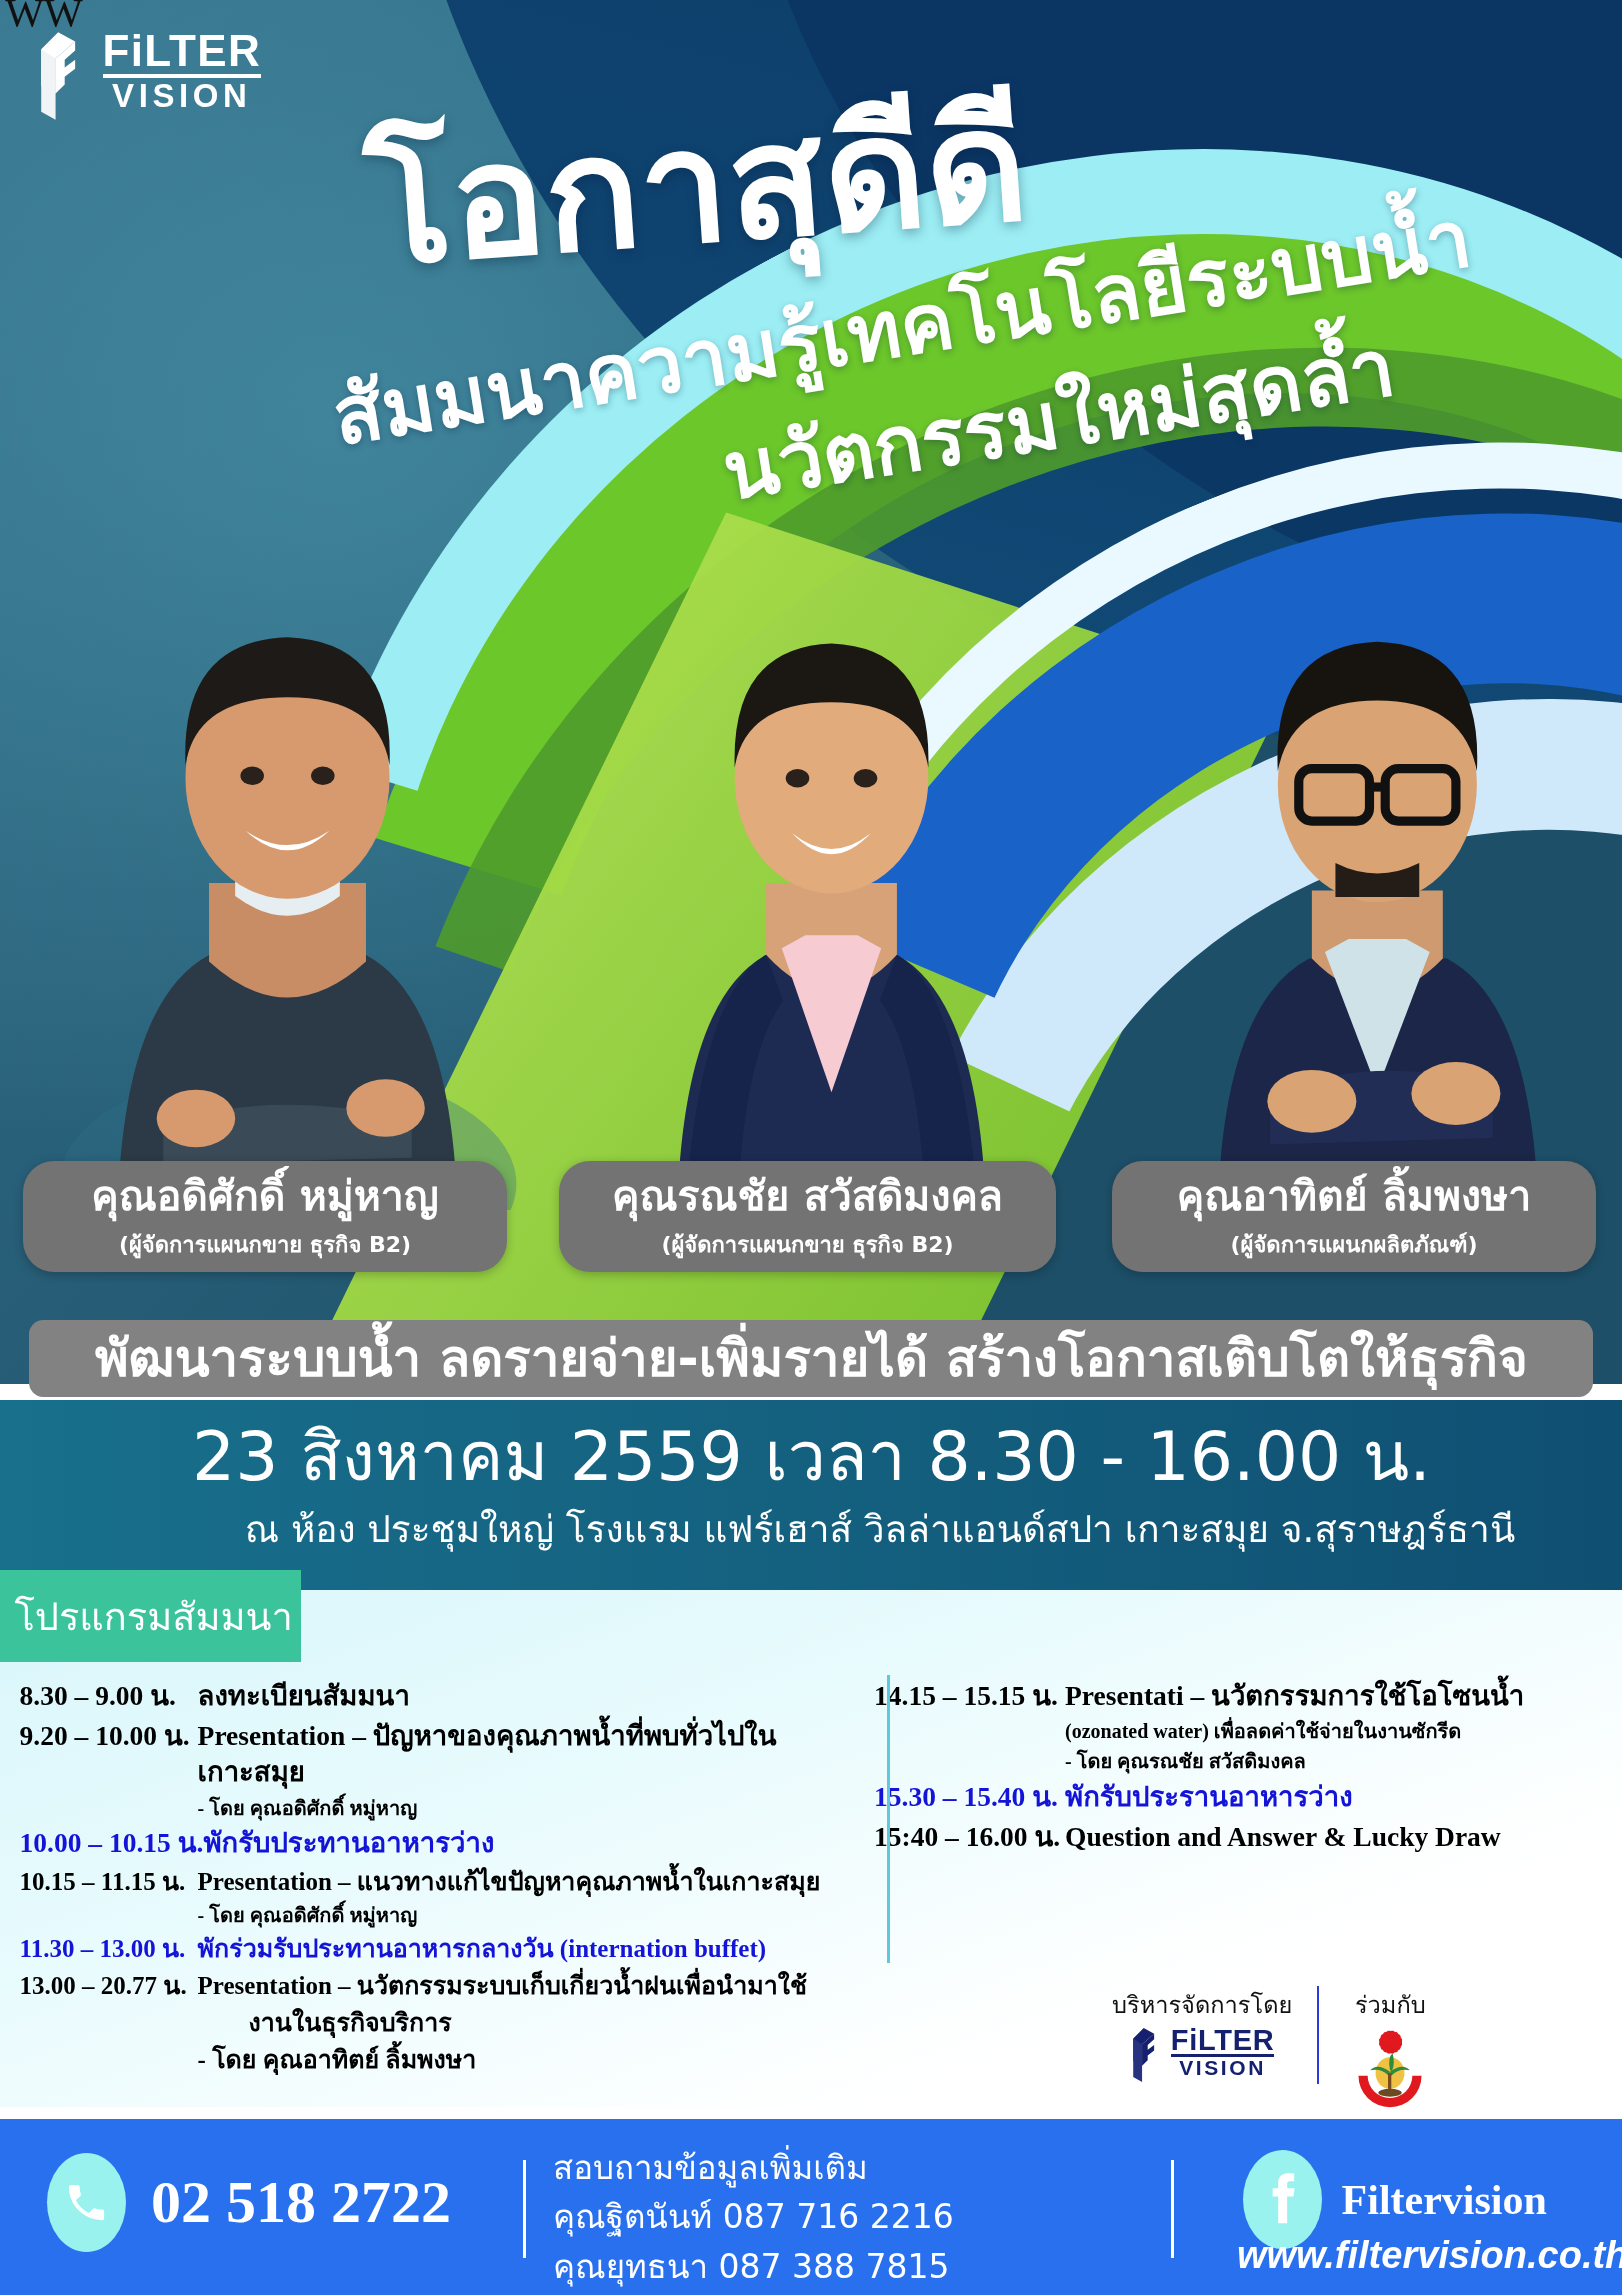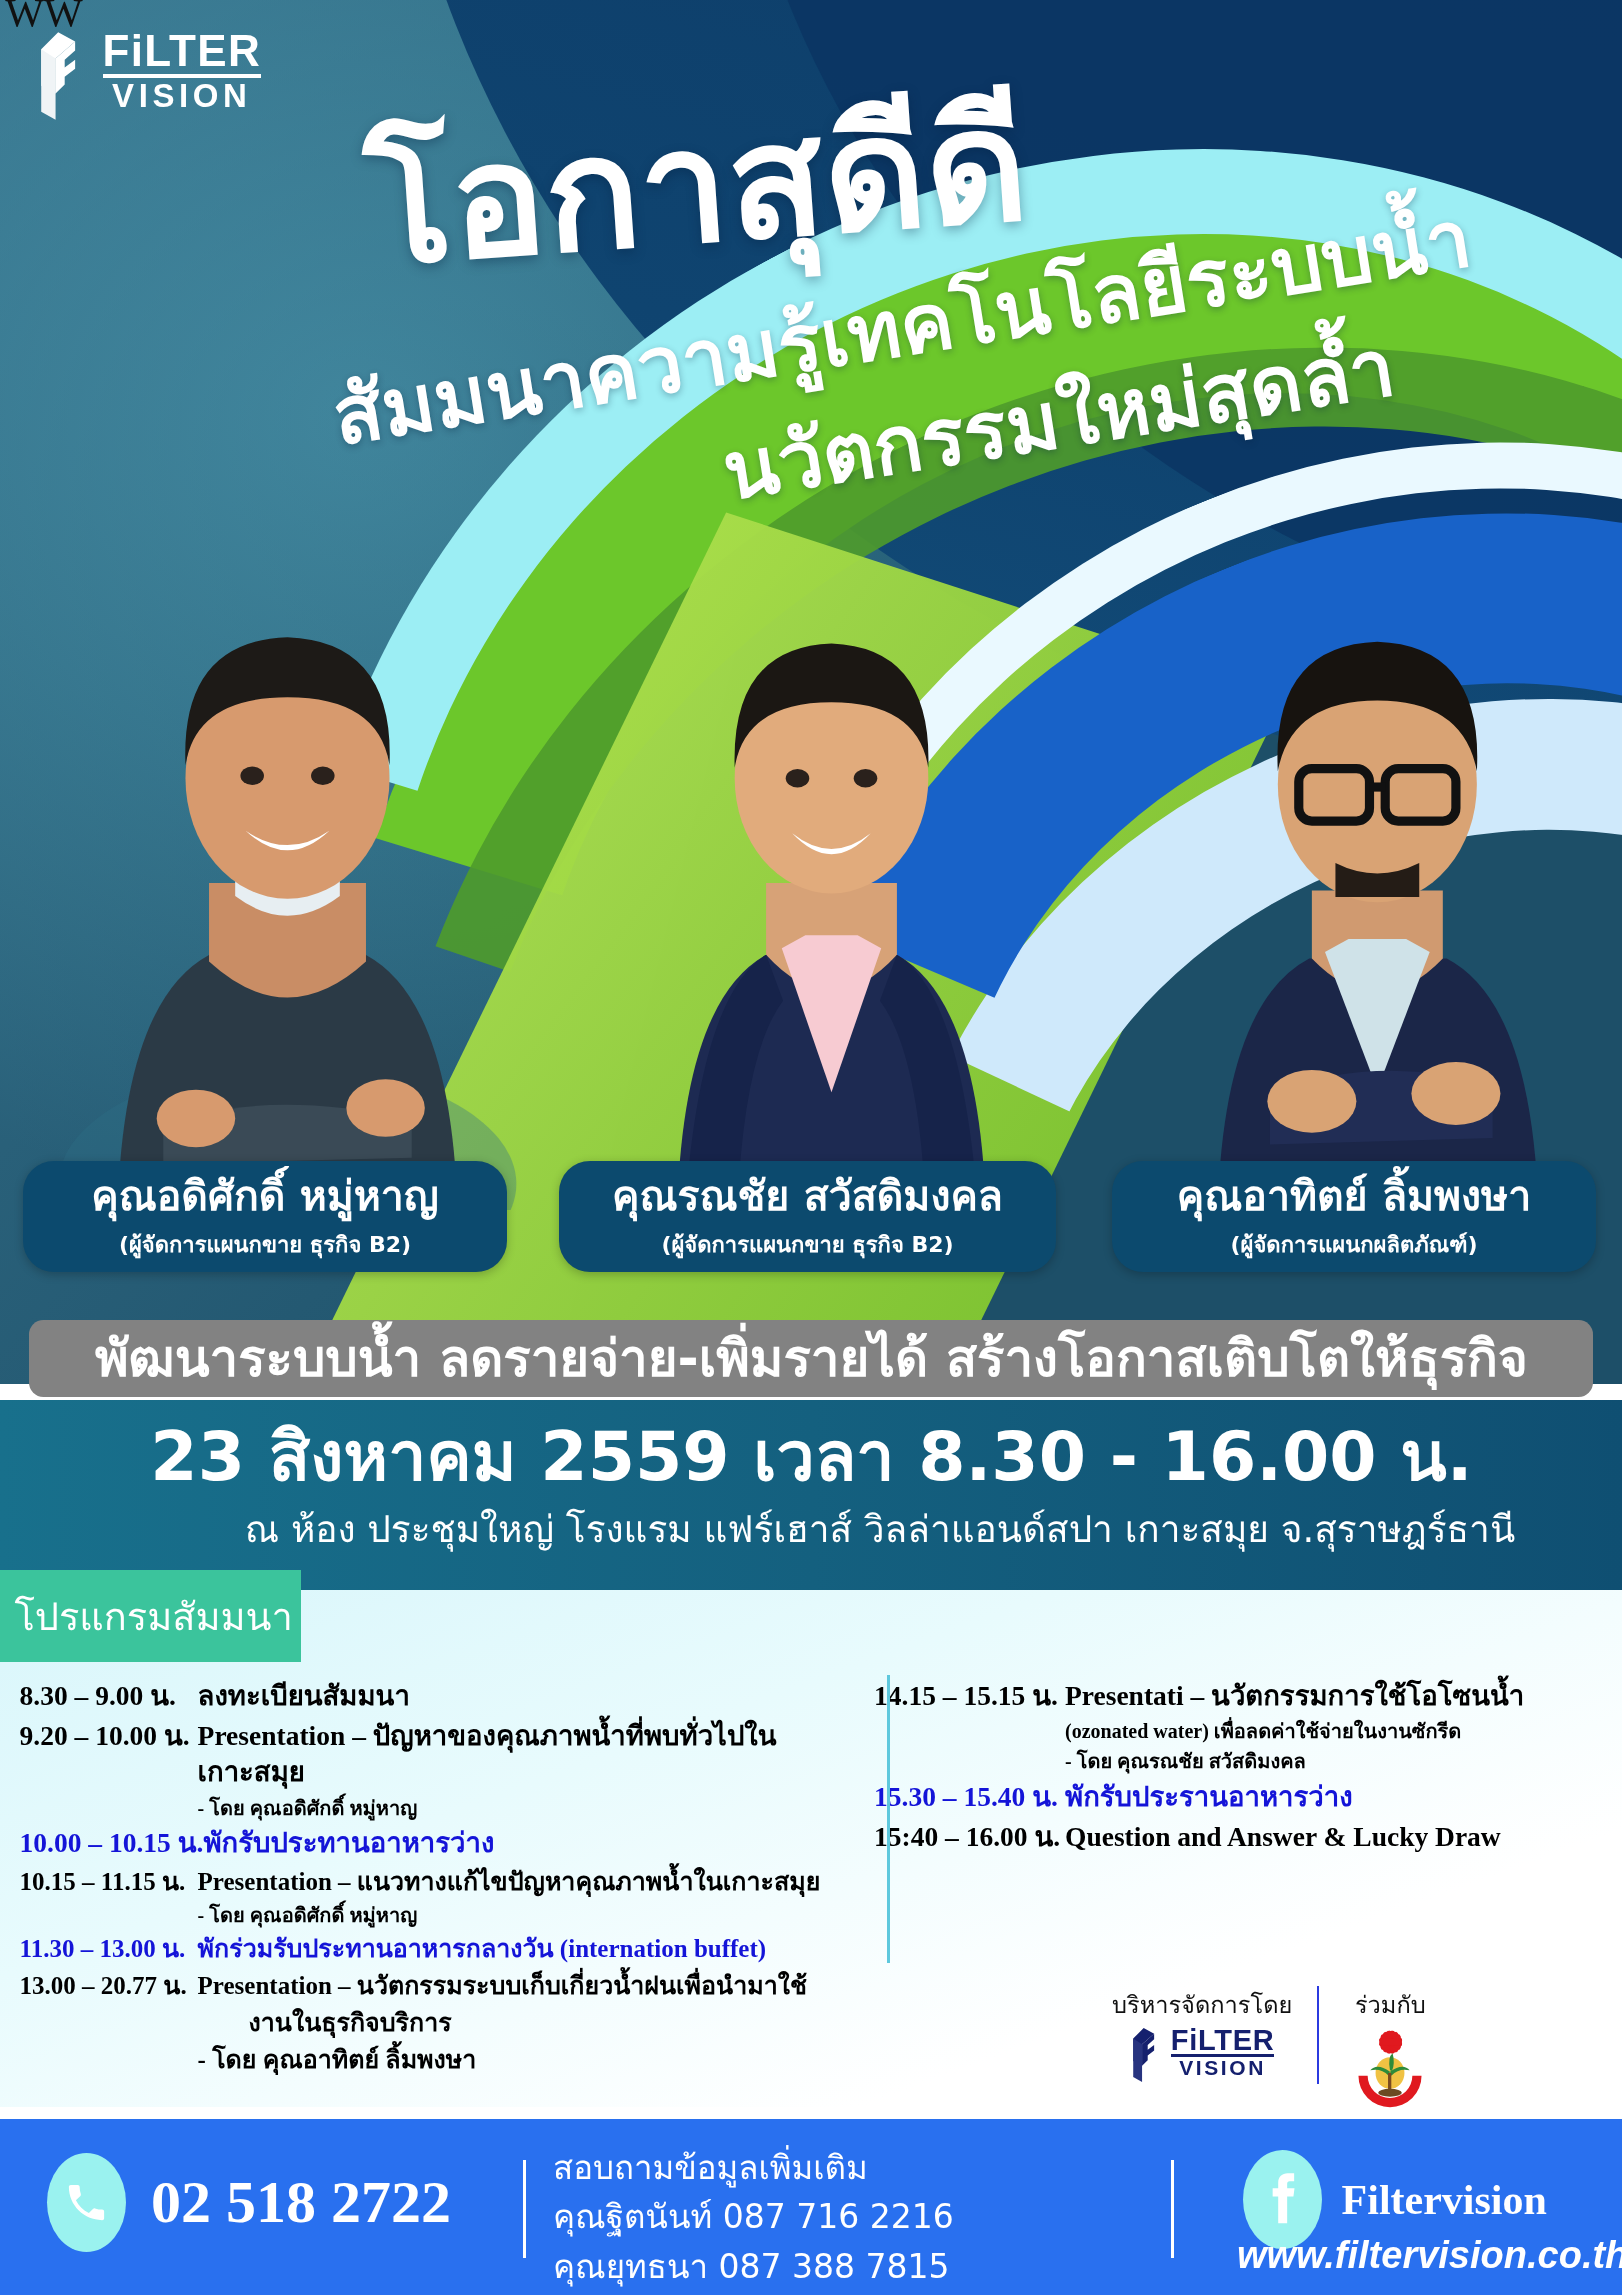--- a/index.html
+++ b/index.html
@@ -152,21 +152,21 @@
   .sp3 { left: 1152px;width: 452px; height: 622px; }
   .person { width: 100%; height: 100%; }
 
   
   .badges {
     position: absolute; left: 0; top: 1161px; width: 1623px; height: 115px;
     z-index: 45;
   }
   .badge {
     position: absolute; top: 0; height: 111px;
-    background: #0c4a6e;
+    background: #737373;
     border-radius: 31px;
     display: flex; flex-direction: column; align-items: center; justify-content: center;
     box-shadow: 0 2.6px 9.2px rgba(0,0,0,.22);
   }
   .b1 { left: 23px;   width: 484px; }
   .b2 { left: 559px;  width: 497px; }
   .b3 { left: 1112px; width: 484px; }
   .badge-name {
     color: #fff; font-size: 41px; font-weight: 700;
     font-family: "DejaVu Sans", sans-serif; line-height: 1.05;
@@ -195,21 +195,21 @@
 
   
   .datestrip {
     position: absolute; left: 0; top: 1400px; width: 1623px; height: 190px;
     background: linear-gradient(90deg, #18708c 0%, #14607f 50%, #0f4f72 100%);
     z-index: 20;
   }
   .date-main {
     position: absolute; left: 0; top: 19.6px; width: 1623px;
     text-align: center;
-    color: #fff; font-size: 68px; font-weight: 700;
+    color: #fff; font-size: 68px; font-weight: 400;
     font-family: "DejaVu Sans", sans-serif; line-height: 1.1;
     white-space: nowrap;
   }
   .date-venue {
     position: absolute; left: 0; top: 110px; width: 1623px;
     text-align: center;
     color: #fff; font-size: 37px; font-weight: 400;
     font-family: "DejaVu Sans", sans-serif; line-height: 1.1;
     white-space: nowrap;
     padding-left: 137px;

